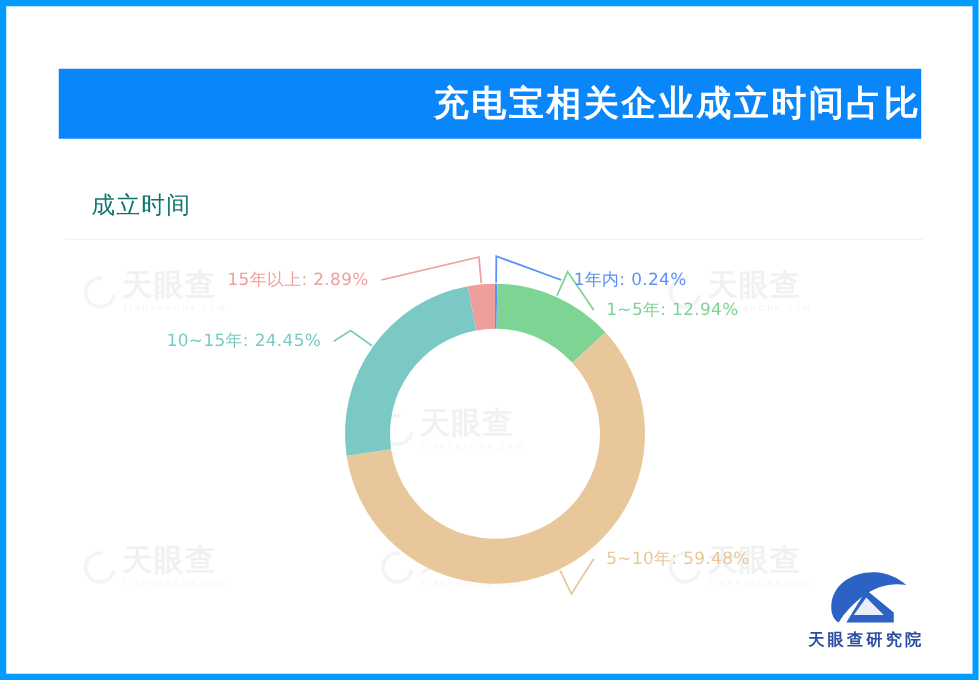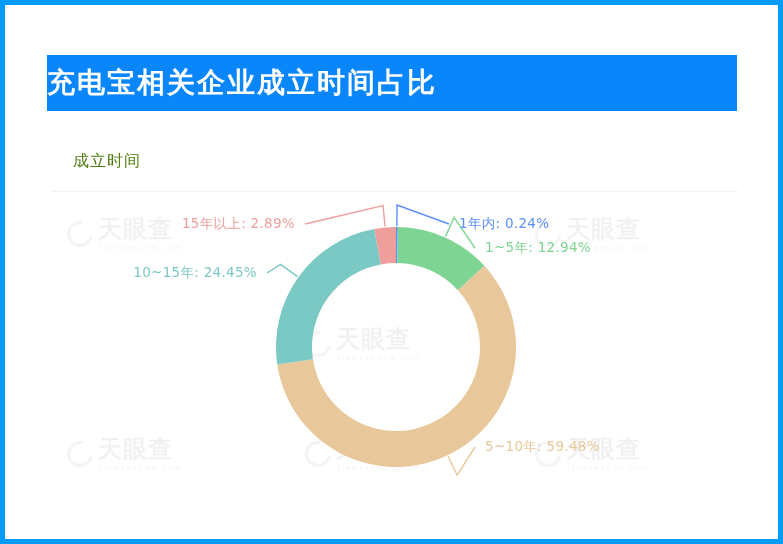--- a/index.html
+++ b/index.html
@@ -65,38 +65,38 @@
   
   #title-banner {
     position: absolute;
     left: 42px;
     top: 50px;
     width: 690px;
     height: 56px;
     background: #0a86fb;
     display: flex;
     align-items: center;
-    justify-content: flex-start;
+    justify-content: flex-end;
     z-index: 3;
   }
   #title-banner .title-text {
     color: #ffffff;
     font-size: 28px;
     font-weight: bold;
     letter-spacing: 2px;
     font-family: "DejaVu Sans", "Liberation Sans", sans-serif;
   }
 
   
   #subtitle {
     position: absolute;
     left: 68px;
     top: 146px;
-    font-size: 16px;
-    color: #4d7c0f;
+    font-size: 19px;
+    color: #0f766e;
     letter-spacing: 1px;
     z-index: 3;
     font-family: Liberation Sans, sans-serif;
   }
 
   #divider {
     position: absolute;
     left: 47px;
     top: 186px;
     width: 686px;
@@ -232,14 +232,22 @@
           <text x="252" y="82" fill="#7bc9c4" class="slice-label" text-anchor="end">10~15年: 24.45%</text>
           <text x="290" y="33" fill="#ef9f9b" class="slice-label" text-anchor="end">15年以上: 2.89%</text>
           <text x="454" y="33" fill="#5b8ff9" class="slice-label" text-anchor="start">1年内: 0.24%</text>
           <text x="480" y="57" fill="#7ed492" class="slice-label" text-anchor="start">1~5年: 12.94%</text>
           <text x="480" y="256" fill="#e8c89a" class="slice-label" text-anchor="start">5~10年: 59.48%</text>
         </g>
     </svg>
   </div>
 
 
+  <div id="brand-logo">
+    <svg width="68" height="44" viewBox="0 0 68 44">
+      <path d="M6 30 C6 10, 26 0, 44 2 C58 4, 66 12, 66 12 C56 10, 42 12, 30 22 C20 30, 14 38, 12 42 C8 40, 6 35, 6 30 Z" fill="#2b62c4"></path>
+      <path d="M34 16 L56 34 L56 42 L18 42 Z" fill="#2b62c4"></path>
+      <path d="M34 22 L48 36 L24 36 Z" fill="#ffffff" opacity="0.9"></path>
+    </svg>
+    <span class="logo-name">天眼查研究院</span>
+  </div>
 
 </div>
 
 </body></html>

